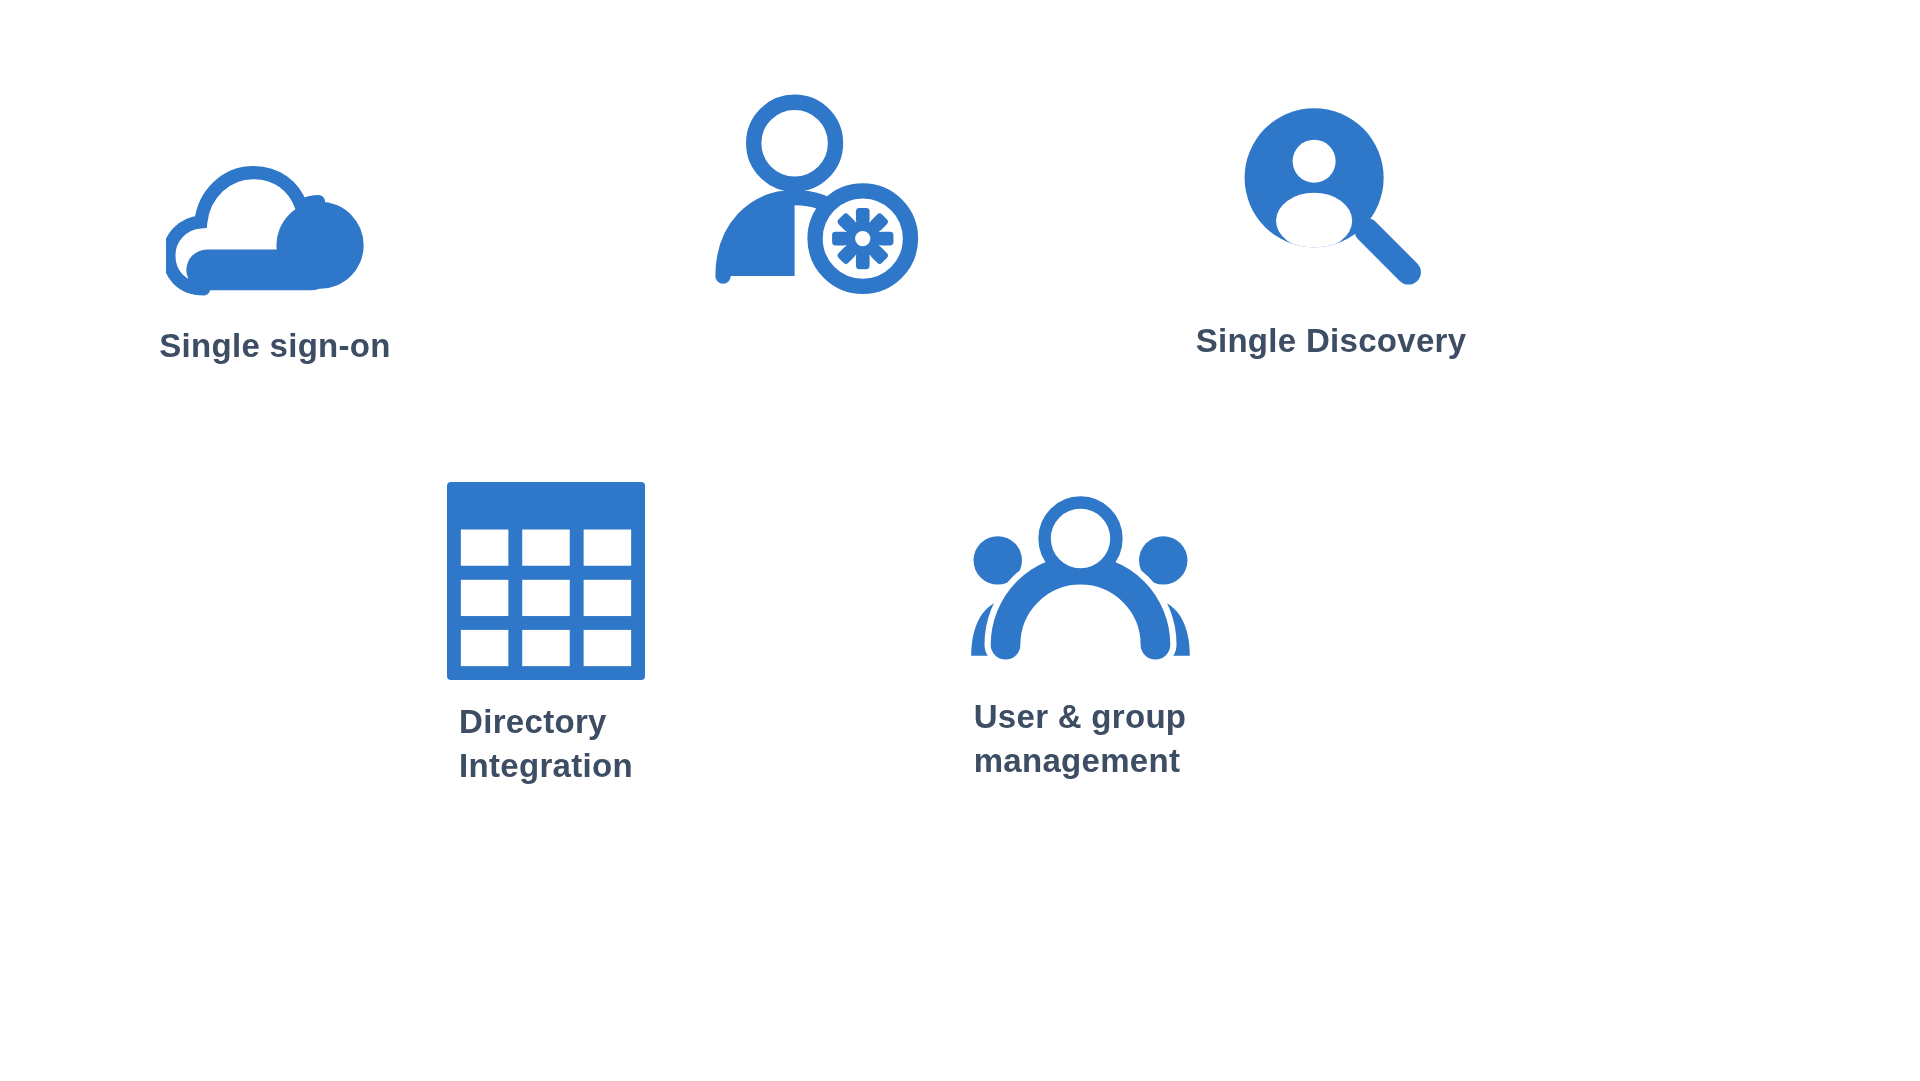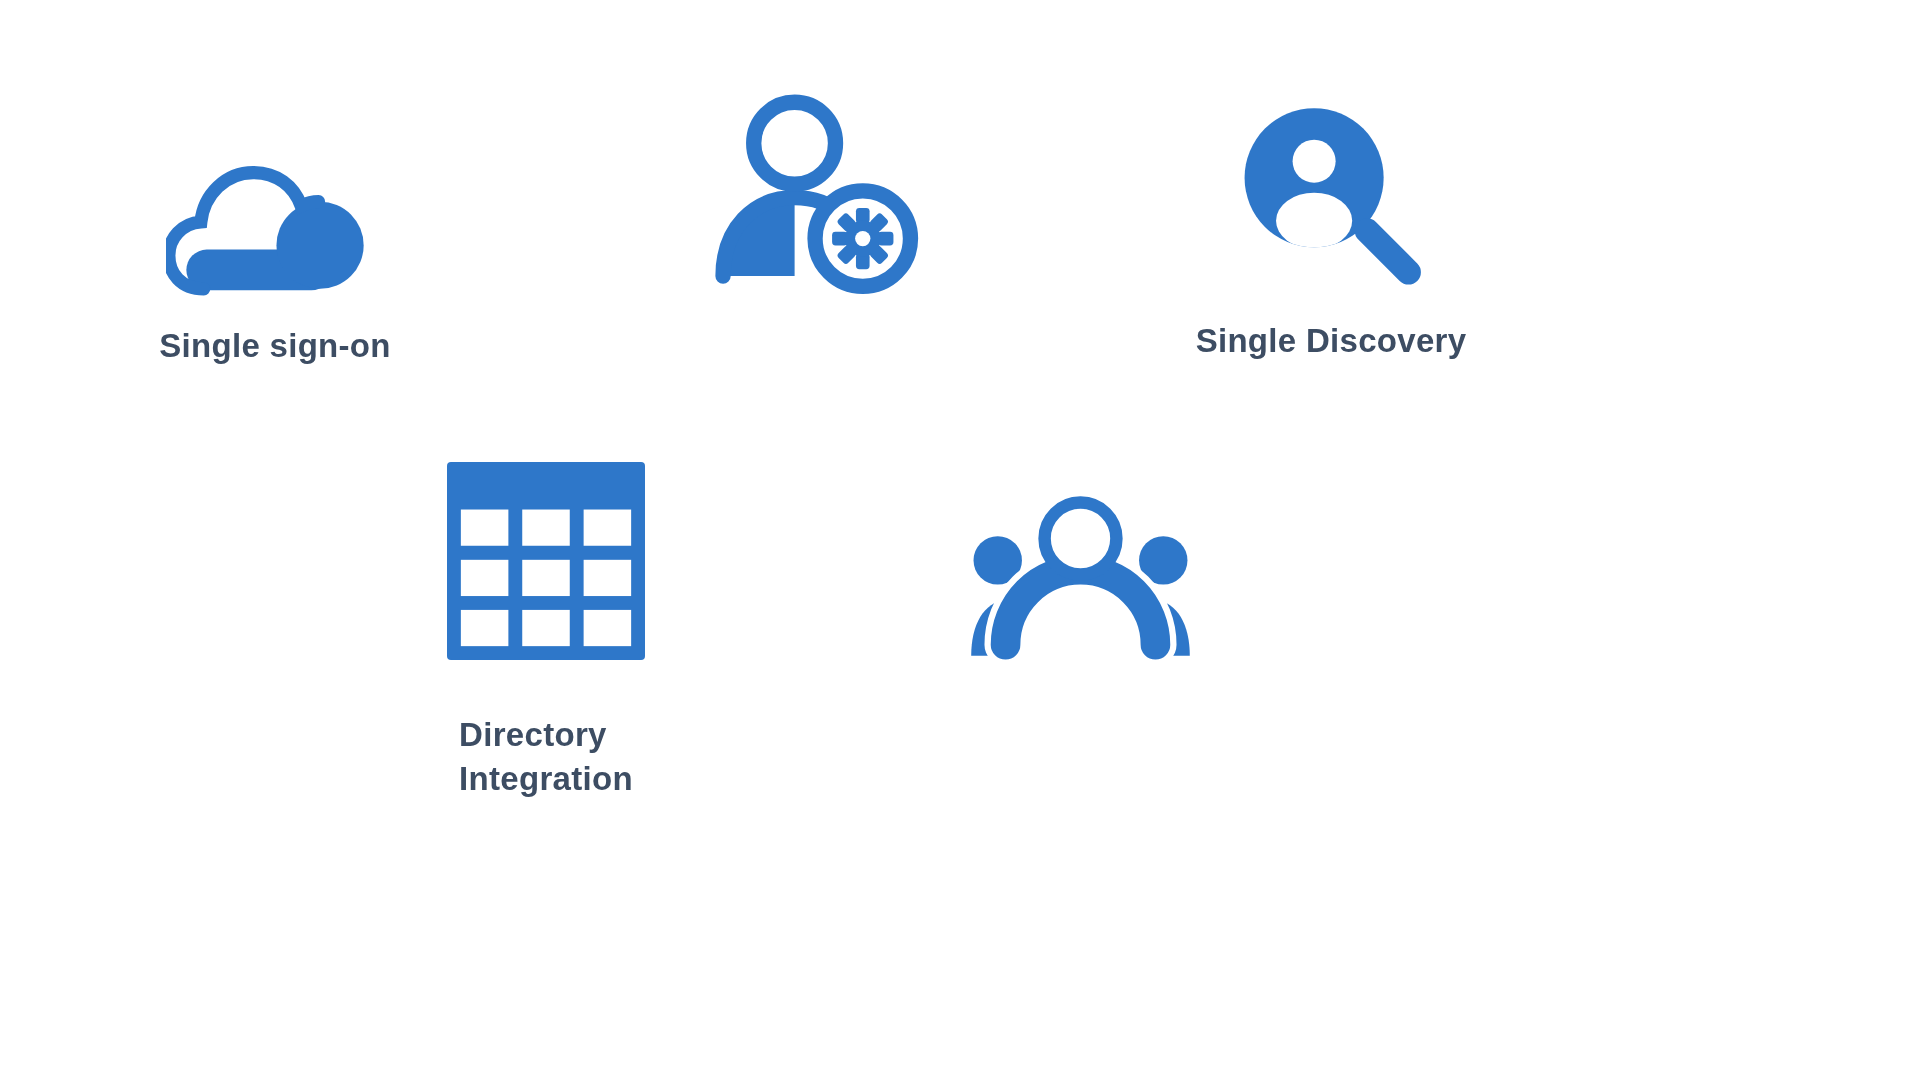--- a/index.html
+++ b/index.html
@@ -35,21 +35,21 @@
   }
   .label span { display: block; }
 
   
   .f1 { left: 85px;   top: 142px; width: 380px; }
   .f1 .icon-wrap { height: 160px; margin-bottom: 22px; }
   .f2 { left: 622px;  top: 92px;  width: 380px; }
   .f2 .icon-wrap { height: 208px; margin-bottom: 24px; }
   .f3 { left: 1141px; top: 95px;  width: 380px; }
   .f3 .icon-wrap { height: 202px; margin-bottom: 22px; }
-  .f4 { left: 356px;  top: 460px; width: 380px; gap: 33px; }
+  .f4 { left: 356px;  top: 480px; width: 380px; }
   .f4 .icon-wrap { height: 200px; margin-bottom: 20px; }
   .f5 { left: 890px;  top: 487px; width: 380px; }
   .f5 .icon-wrap { height: 178px; margin-bottom: 30px; }
 </style>
 </head>
 <body>
 
 <div class="feature f1">
   <div class="icon-wrap">
     <svg width="218" height="160" viewBox="0 0 150 110" aria-hidden="true">
@@ -140,14 +140,16 @@
       <circle cx="17" cy="47" r="15.5" fill="#2E77C9"></circle>
       <circle cx="123" cy="47" r="15.5" fill="#2E77C9"></circle>
 
       <path d="M22,101 A48,48 0 0 1 118,101" fill="none" stroke="#ffffff" stroke-width="27" stroke-linecap="round"></path>
       <path d="M22,101 A48,48 0 0 1 118,101" fill="none" stroke="#2E77C9" stroke-width="19" stroke-linecap="round"></path>
 
       <circle cx="70" cy="33" r="23" fill="#ffffff" stroke="#2E77C9" stroke-width="8"></circle>
     </svg>
   </div>
   <div class="label">
+    <span>User &amp; group</span>
+    <span>management</span>
   </div>
 </div>
 
 </body></html>

